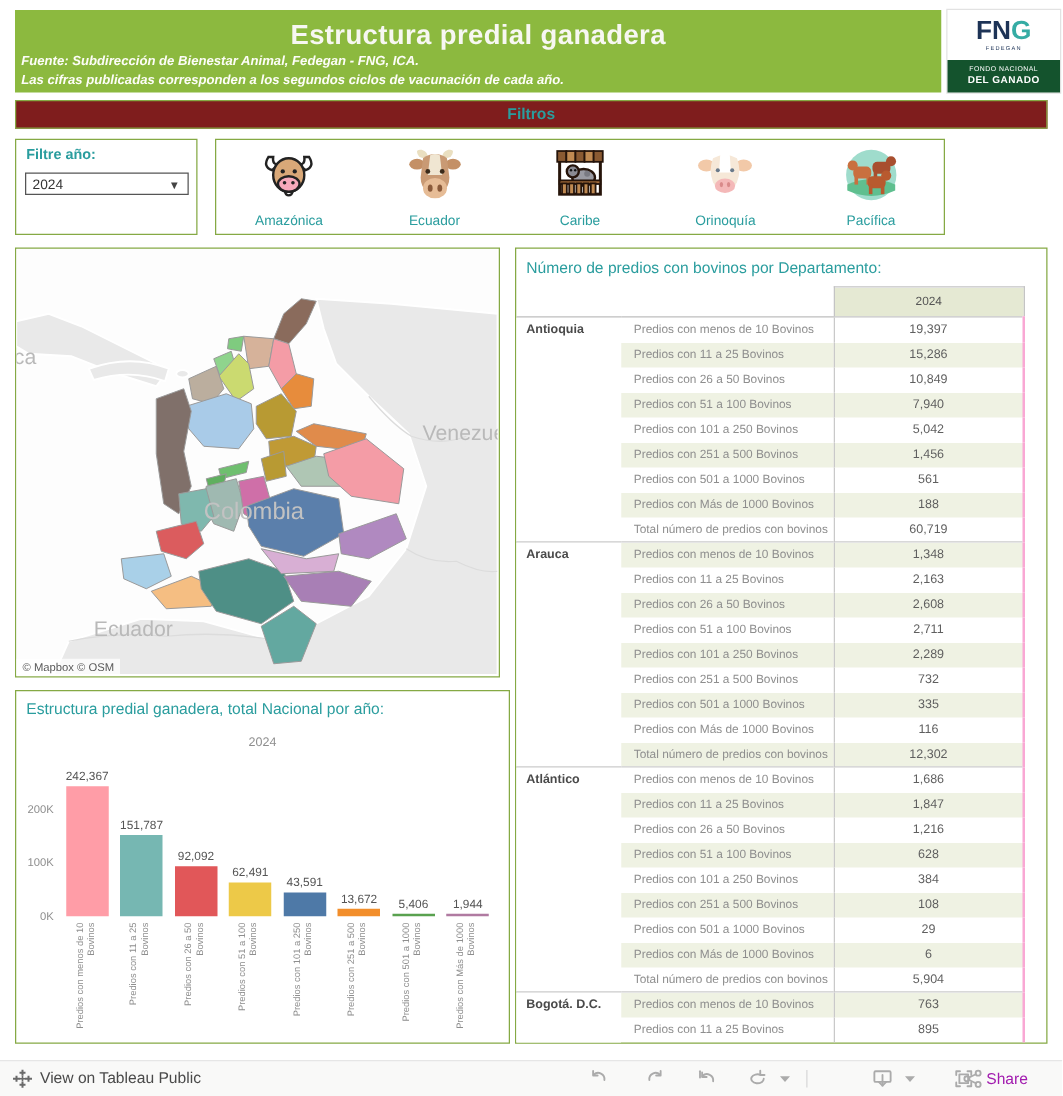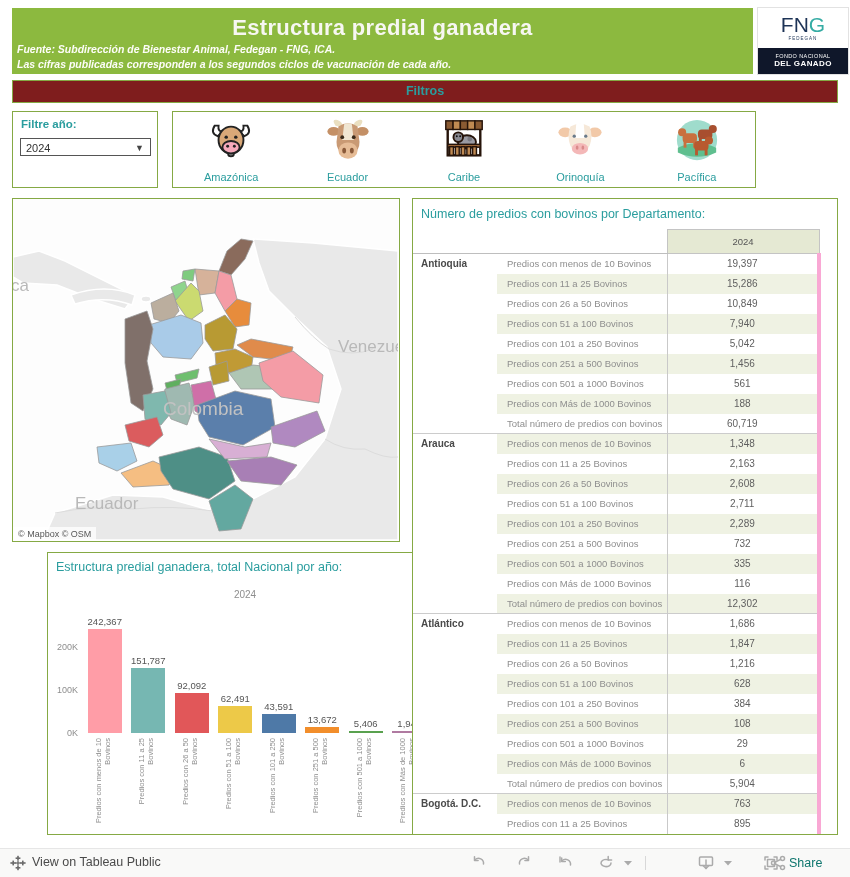--- a/index.html
+++ b/index.html
@@ -4,24 +4,24 @@
 <style>
   html,body{margin:0;padding:0;background:#fff;font-family:"Liberation Sans","DejaVu Sans",sans-serif;}
   #app{position:relative;width:850px;height:877px;background:#fff;overflow:hidden;}
   .panel{position:absolute;border:2px solid #85A944;background:#fff;box-sizing:border-box;}
 
   
   #header{position:absolute;left:12px;top:8px;width:741px;height:66px;background:#8CB93F;box-sizing:border-box;}
   #header .title{color:#F7F7F2;font-size:22px;font-weight:700;text-align:center;margin-top:7px;letter-spacing:.3px;}
   #header .src{color:#FDFDF8;font-size:10.5px;font-style:italic;font-weight:600;margin:2px 0 0 5px;line-height:1.25;}
   #logo{position:absolute;left:758px;top:8px;width:90px;height:66px;background:#fff;box-shadow:0 0 0 1px #e2e2e2;box-sizing:border-box;text-align:center;}
-  #logo .fng{font-size:21px;font-weight:400;color:#1D3356;line-height:1;margin-top:6px;}
+  #logo .fng{font-size:21px;font-weight:700;color:#1D3356;line-height:1;margin-top:6px;}
   #logo .fng .g{color:#35ACA4;}
   #logo .fedegan{font-size:4.5px;color:#1D3356;letter-spacing:1px;margin-top:1px;}
-  #logo .teal{position:absolute;left:0;bottom:0;width:100%;height:26px;background:#0f172a;color:#fff;}
+  #logo .teal{position:absolute;left:0;bottom:0;width:100%;height:26px;background:#14532d;color:#fff;}
   #logo .teal .l1{font-size:5.5px;margin-top:5px;letter-spacing:.4px;}
   #logo .teal .l2{font-size:8px;font-weight:700;letter-spacing:.4px;}
 
   
   #filtros{left:12px;top:80px;width:826px;height:23px;background:#7f1d1d;border-width:1.5px;}
   #filtros .t{color:#2A9D9E;font-size:12.5px;font-weight:700;text-align:center;margin-top:3px;}
 
   
   #yearbox{left:12px;top:111px;width:146px;height:77px;border-width:1.5px;}
   #yearbox .lbl{color:#2A9D9E;font-weight:700;font-size:11.5px;margin:6px 0 0 8px;}
@@ -36,52 +36,52 @@
   .region svg{width:100%;height:100%;}
 
   
   #mapbox{left:12px;top:198px;width:388px;height:344px;border-width:1.5px;overflow:hidden;}
   #mapbox svg{display:block;}
   .maplbl{fill:#B9B9B9;font-size:17px;}
   .maplbl.big{font-size:19px;fill:#C2C2C2;}
   #attrib{position:absolute;left:0;bottom:0;background:rgba(255,255,255,.75);color:#585858;font-size:9px;padding:2px 5px;}
 
   
-  #chartbox{left:12px;top:552px;width:396px;height:283px;border-width:1.5px;margin-left:35px;}
+  #chartbox{left:12px;top:552px;width:396px;height:283px;border-width:1.5px;}
   #chartbox .ctitle{color:#2A9D9E;font-size:12.5px;margin:7px 0 0 8px;}
   #chartbox .cyear{position:absolute;left:0;top:36px;width:100%;text-align:center;color:#8E8E8E;font-size:10px;}
   #plot{position:absolute;left:0;top:0;width:100%;height:100%;}
   .ytick{position:absolute;width:30px;text-align:right;font-size:9px;color:#8E8E8E;}
   .bar{position:absolute;cursor:pointer;}
   .vlab{position:absolute;width:64px;text-align:center;font-size:9.5px;color:#555;}
   .xlab{position:absolute;width:92px;height:22px;transform:rotate(-90deg);transform-origin:top left;font-size:7.5px;line-height:1.25;color:#8E8E8E;text-align:right;}
 
   
   #tablebox{left:412px;top:198px;width:426px;height:637px;border-width:1.5px;overflow:hidden;}
   #tablebox .ttitle{color:#2A9D9E;font-size:12.5px;margin:8px 0 0 8px;}
   #dtable{border-collapse:collapse;table-layout:fixed;width:406px;margin-top:8px;}
   #dtable td,#dtable th{height:20px;box-sizing:border-box;overflow:hidden;white-space:nowrap;}
   #dtable .h-dept{width:84px;}
   #dtable .h-cat{width:170px;}
   #dtable .h-val{width:152px;background:#E5E9D3;color:#555;font-weight:400;font-size:9.5px;text-align:center;border:1px solid #C4C4C4;height:24px;}
   #dtable thead th{border-bottom:1px solid #BEBEBE;}
   #dtable .dept{color:#4a4a4a;font-weight:700;font-size:10px;vertical-align:top;padding:4px 2px 0 8px;background:#fff;}
   #dtable .cat{color:#8E8E8E;font-size:9.5px;padding-left:10px;}
-  #dtable .val{color:#5f5f5f;font-size:10px;text-align:center;border-left:1px solid #C9C9C9;border-right:4px solid #f9a8d4;}
+  #dtable .val{color:#5f5f5f;font-size:10px;text-align:center;border-left:1px solid #C9C9C9;border-right:2px solid #f9a8d4;}
   #dtable tr.stripe .cat,#dtable tr.stripe .val{background:#EFF2E3;}
   #dtable tr.gstart td{border-top:1px solid #CCCCCC;}
 
   
   #footer{position:absolute;left:0;top:848px;width:850px;height:29px;background:#F9F9F8;border-top:1px solid #E6E6E6;box-sizing:border-box;}
   #footer .vw{position:absolute;left:32px;top:6px;color:#4a4a4a;font-size:12.5px;}
   #tglyph{position:absolute;left:10px;top:6px;width:16px;height:16px;}
   .fic{position:absolute;top:5px;width:18px;height:18px;cursor:pointer;}
   .fic svg{stroke:#ABABAB;fill:none;stroke-width:1.5;stroke-linecap:round;stroke-linejoin:round;}
   .fsep{position:absolute;top:7px;height:14px;border-left:1px solid #D8D8D8;}
-  #share-label{position:absolute;left:789px;top:7px;font-size:12.5px;color:#0f766e;cursor:pointer;}
+  #share-label{position:absolute;left:789px;top:7px;font-size:12.5px;color:#a21caf;cursor:pointer;}
 </style>
 </head>
 <body>
 
 <div id="app">
 
   <div id="header">
     <div class="title">Estructura predial ganadera</div>
     <div class="src">Fuente:  Subdirección de Bienestar Animal, Fedegan - FNG, ICA.</div>
     <div class="src">Las cifras publicadas corresponden a los segundos ciclos de vacunación de cada año.</div>

